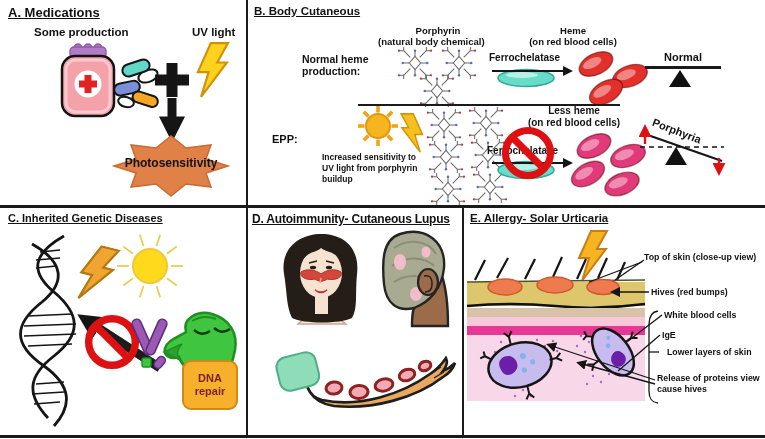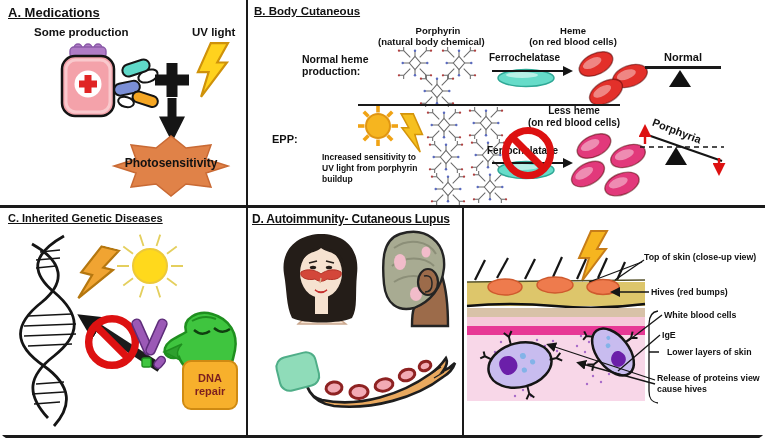--- a/index.html
+++ b/index.html
@@ -1,17 +1,17 @@
 <!DOCTYPE html>
 <html><head>
 <meta charset="utf-8">
 <style>
   html,body{margin:0;padding:0;background:#fff;}
   #fig{position:relative;width:765px;height:439px;background:#ffffff;
-       font-family:"Liberation Sans",sans-serif;color:#111;overflow:hidden;border-radius:10px;}
+       font-family:"Liberation Sans",sans-serif;color:#111;overflow:hidden;}
   #fig svg{position:absolute;overflow:visible;}
   .t{position:absolute;font-weight:bold;color:#111;white-space:nowrap;}
   .title{text-decoration:underline;}
   .ctr{text-align:left;white-space:normal;}
   .line{position:absolute;background:#1a1a1a;}
   .tri-up{position:absolute;width:0;height:0;border-left:11px solid transparent;
           border-right:11px solid transparent;border-bottom:17px solid #111;}
   .bolt{stroke-width:2;}
   .boltA{color:#ffd21e;stroke:#cf920a;}
   .boltB{color:#f6c01f;stroke:#d4940a;}
@@ -346,20 +346,21 @@
       <ellipse cx="83" cy="52" rx="9" ry="6.5" transform="rotate(-4 83 52)"></ellipse>
       <ellipse cx="108" cy="45" rx="9" ry="6" transform="rotate(-12 108 45)"></ellipse>
       <ellipse cx="131" cy="35" rx="8" ry="5.5" transform="rotate(-18 131 35)"></ellipse>
       <ellipse cx="149" cy="26" rx="6" ry="4.5" transform="rotate(-20 149 26)"></ellipse>
     </g>
     <g transform="rotate(-14 24 32)">
         <rect x="2" y="14" width="40" height="34" rx="10" fill="#8fdcb9" stroke="#4fae88" stroke-width="2"></rect>
       </g>
   </svg>
 
+  <div class="t title" style="left:470px;top:212px;font-size:11.5px">E. Allergy- Solar Urticaria</div>
 
   <svg style="left:465px;top:224px" width="300" height="213">
     <use href="#bolt" x="112" y="6" width="34" height="52" class="bolt boltE"></use>
     <g stroke="#151515" stroke-width="2.2">
       <line x1="10" y1="56" x2="20" y2="36"></line>
         <line x1="32" y1="54" x2="43" y2="34"></line>
       <line x1="60" y1="55" x2="70" y2="35"></line>
         <line x1="88" y1="53" x2="97" y2="33"></line>
       <line x1="112" y1="55" x2="121" y2="35"></line>
         <line x1="133" y1="54" x2="142" y2="34"></line>

